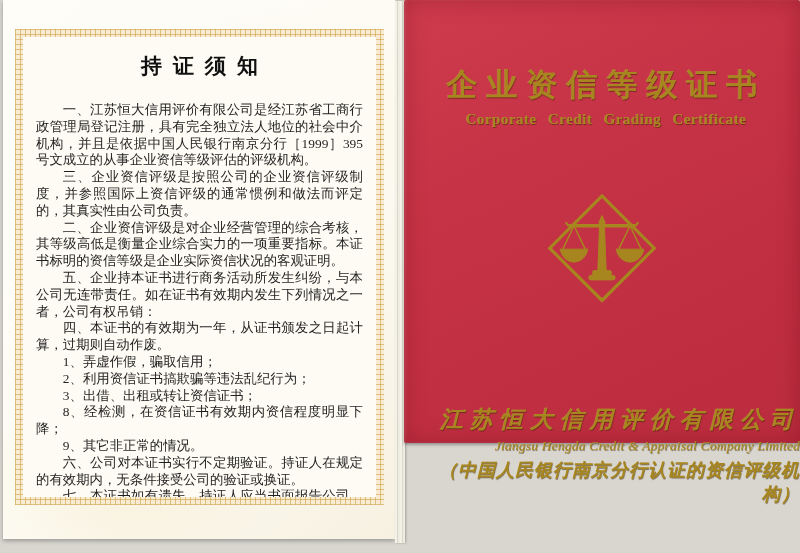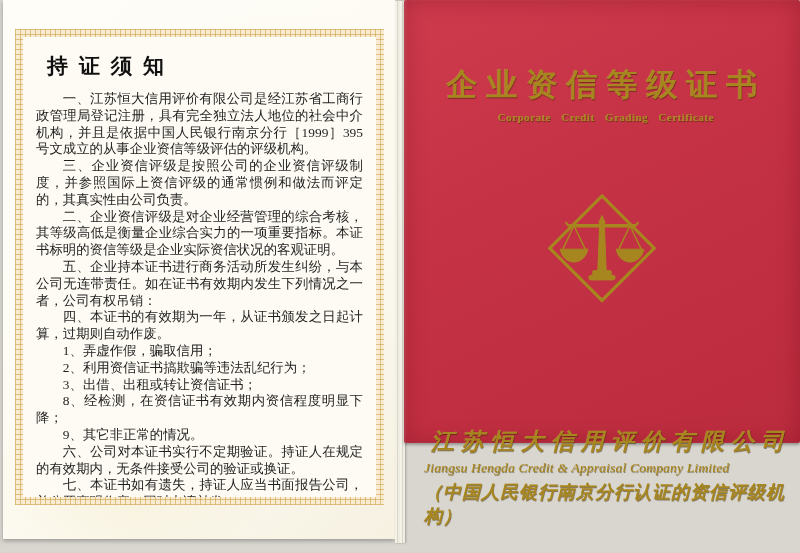--- a/index.html
+++ b/index.html
@@ -40,21 +40,21 @@
     background-color:var(--frame-bg);
     background-image:
       repeating-linear-gradient(90deg, rgba(207,160,72,.6) 0 1px, transparent 1px 5px),
       repeating-linear-gradient(0deg, rgba(207,160,72,.6) 0 1px, transparent 1px 5px);
   }
   .frame-inner{
     position:absolute;inset:8px;background:var(--page-bg);
     padding:8px 13px 0 13px;box-sizing:border-box;overflow:hidden;
   }
   .notice-title{
-    margin:7px 0 11px 0;
+    margin:7px 0 22px 0;text-align:center;
     font-size:21px;font-weight:700;color:#101010;
     letter-spacing:11px;text-indent:11px;
     font-family:"Liberation Sans","DejaVu Sans",sans-serif;
   }
   .notice-body p{
     margin:0;text-indent:2em;text-align:justify;
     font-size:13.4px;line-height:16.8px;color:var(--body-ink);
   }
   
   .right-cover{
@@ -66,24 +66,24 @@
   .gold-text{
     color:var(--gold);
     text-shadow:.6px .9px .7px rgba(55,35,0,.55), -.4px -.4px .5px rgba(255,230,140,.30);
   }
   .cover-title-cn{
     margin:64px 0 0 0;text-align:center;
     font-size:31px;font-weight:700;letter-spacing:9px;text-indent:9px;
   }
   .cover-title-en{
     margin:5px 0 0 0;text-align:center;
-    font-size:11px;font-weight:700;letter-spacing:.5px;word-spacing:7px;padding-left:8px;
+    font-size:15px;font-weight:700;letter-spacing:.5px;word-spacing:7px;padding-left:8px;
   }
   .emblem{position:absolute;top:192px;left:50%;transform:translateX(-50%);}
-  .company-block{position:absolute;left:0;right:0;top:426px;text-align:left;padding-left:20px;}
+  .company-block{position:absolute;left:0;right:0;top:404px;text-align:right;padding-left:20px;}
   .company-cn{
     margin:0;font-size:23px;font-weight:700;font-style:italic;
     letter-spacing:7px;text-indent:7px;
   }
   .company-en{
     margin:3px 0 0 0;font-size:13.5px;font-weight:400;font-style:italic;letter-spacing:.2px;
   }
   .company-note{
     margin:4px 0 0 0;font-size:18px;font-weight:700;font-style:italic;letter-spacing:1px;
   }

